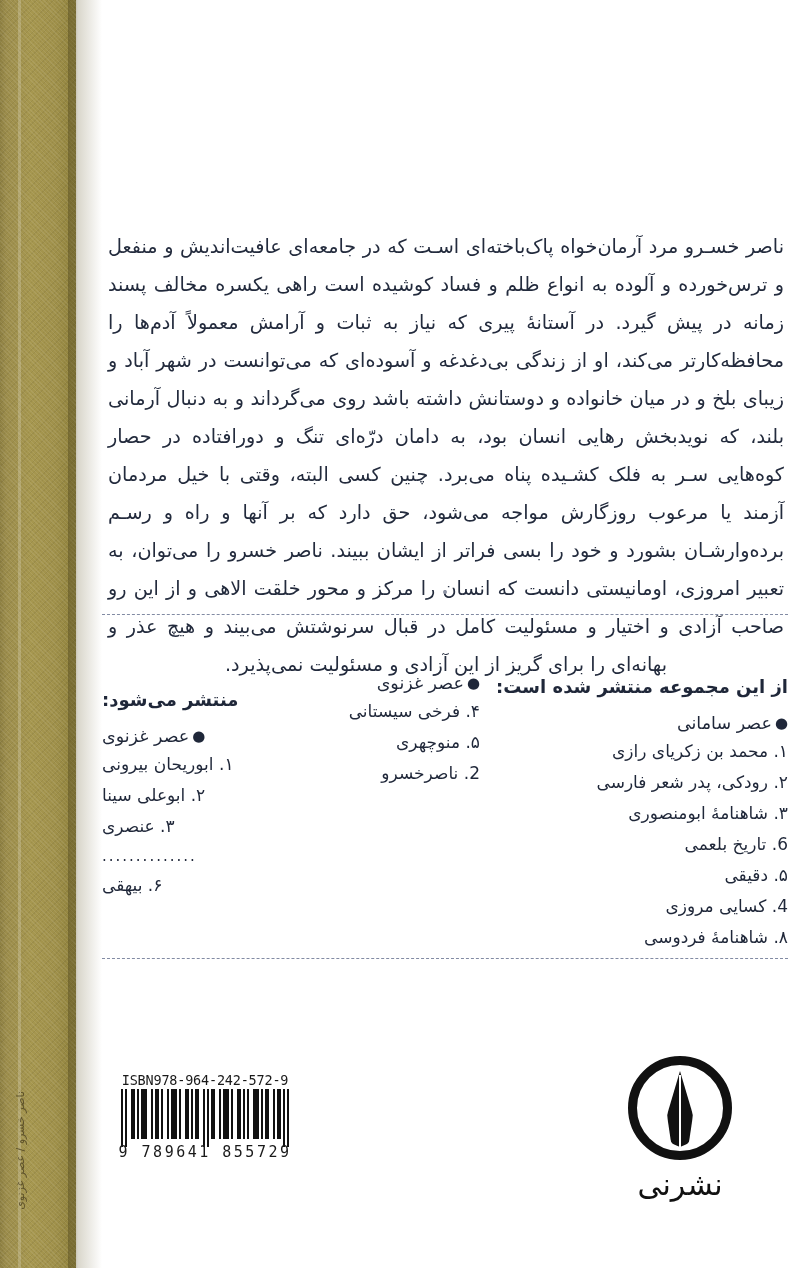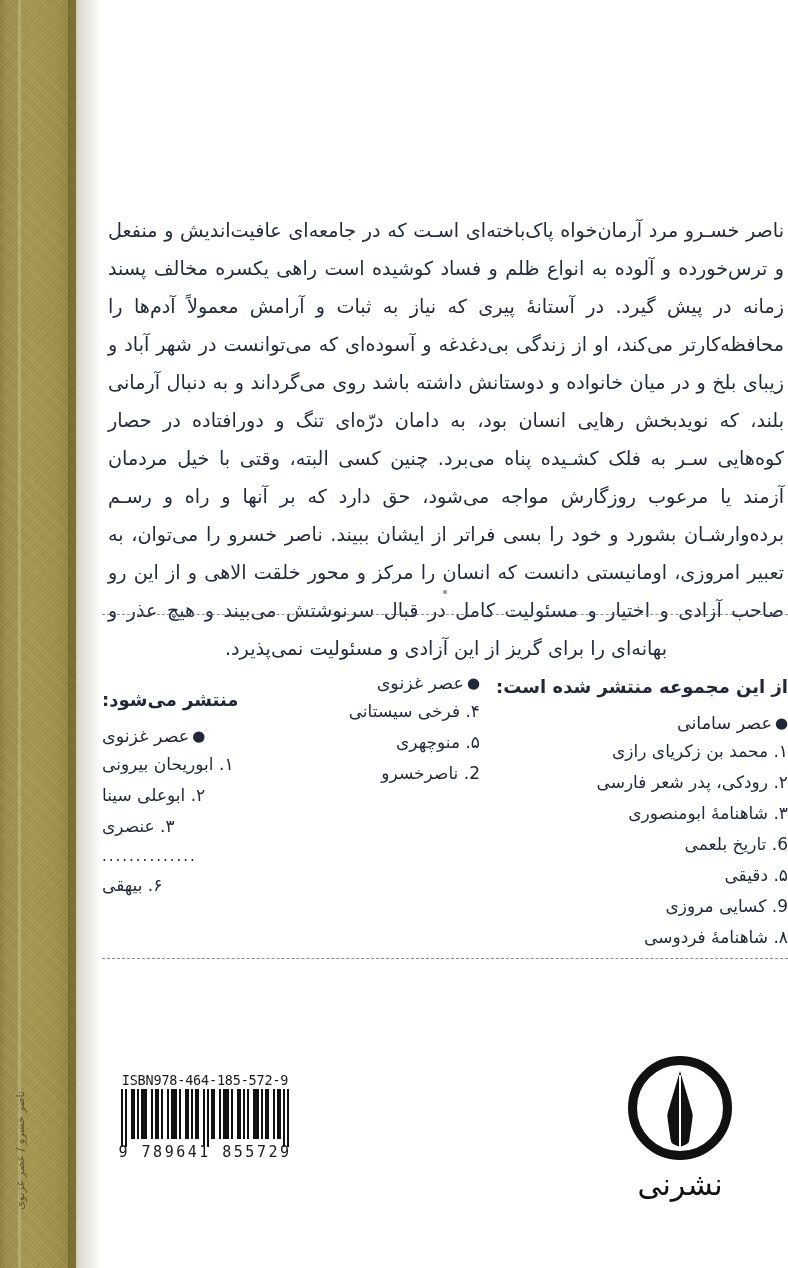--- a/index.html
+++ b/index.html
@@ -91,21 +91,21 @@
     position: absolute;
     left: 102px;
     top: 0;
     width: 686px;
     height: 100%;
   }
 
   
   .blurb {
     position: absolute;
-    top: 212px;
+    top: 228px;
     right: 4px;
     left: 6px;
     color: #232b3d;
     font-size: 19.2px;
     line-height: 38px;
     text-align: justify;
     text-align-last: center;
     direction: rtl;
     font-family: "DejaVu Sans", "Liberation Sans", sans-serif;
   }
@@ -317,21 +317,21 @@
     <div class="lists">
 
       <div class="list-col col-right">
         <div class="list-heading">از این مجموعه منتشر شده است:</div>
         <div class="era"><span class="bullet">●</span><span>عصر سامانی</span></div>
         <div class="list-item">۱. محمد بن زکریای رازی</div>
         <div class="list-item">۲. رودکی، پدر شعر فارسی</div>
         <div class="list-item">۳. شاهنامهٔ ابومنصوری</div>
         <div class="list-item">6. تاریخ بلعمی</div>
         <div class="list-item">۵. دقیقی</div>
-        <div class="list-item">9. کسایی مروزی</div>
+        <div class="list-item">4. کسایی مروزی</div>
         <div class="list-item">۸. شاهنامهٔ فردوسی</div>
       </div>
 
       <div class="list-col col-mid">
         <div class="list-heading">&nbsp;</div>
         <div class="era"><span class="bullet">●</span><span>عصر غزنوی</span></div>
         <div class="list-item">۴. فرخی سیستانی</div>
         <div class="list-item">۵. منوچهری</div>
         <div class="list-item">2. ناصرخسرو</div>
       </div>
@@ -342,21 +342,21 @@
         <div class="list-item">۱. ابوریحان بیرونی</div>
         <div class="list-item">۲. ابوعلی سینا</div>
         <div class="list-item">۳. عنصری</div>
         <div class="ellipsis-item">..............</div>
         <div class="list-item">۶. بیهقی</div>
       </div>
 
     </div>
 
     <div class="barcode-block">
-      <div class="isbn-text">ISBN978-464-185-572-9</div>
+      <div class="isbn-text">ISBN978-964-242-572-9</div>
       <div class="bars">
         <i class="w1 tall"></i>
           <i class="sp1"></i>
           <i class="w1 tall"></i>
         <i class="sp2"></i>
           <i class="w2"></i>
           <i class="sp1"></i>
           <i class="w1"></i>
         <i class="sp1"></i>
           <i class="w3"></i>

